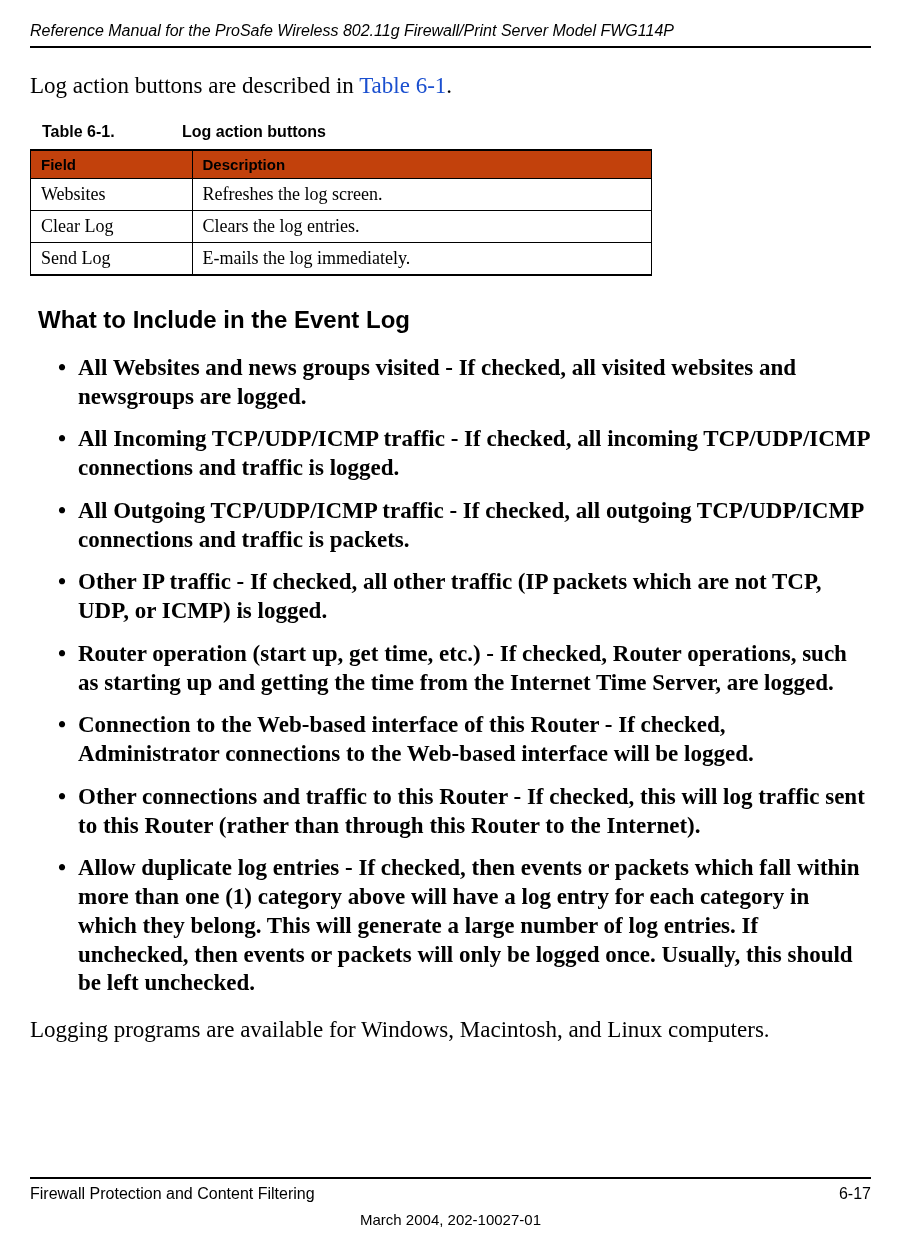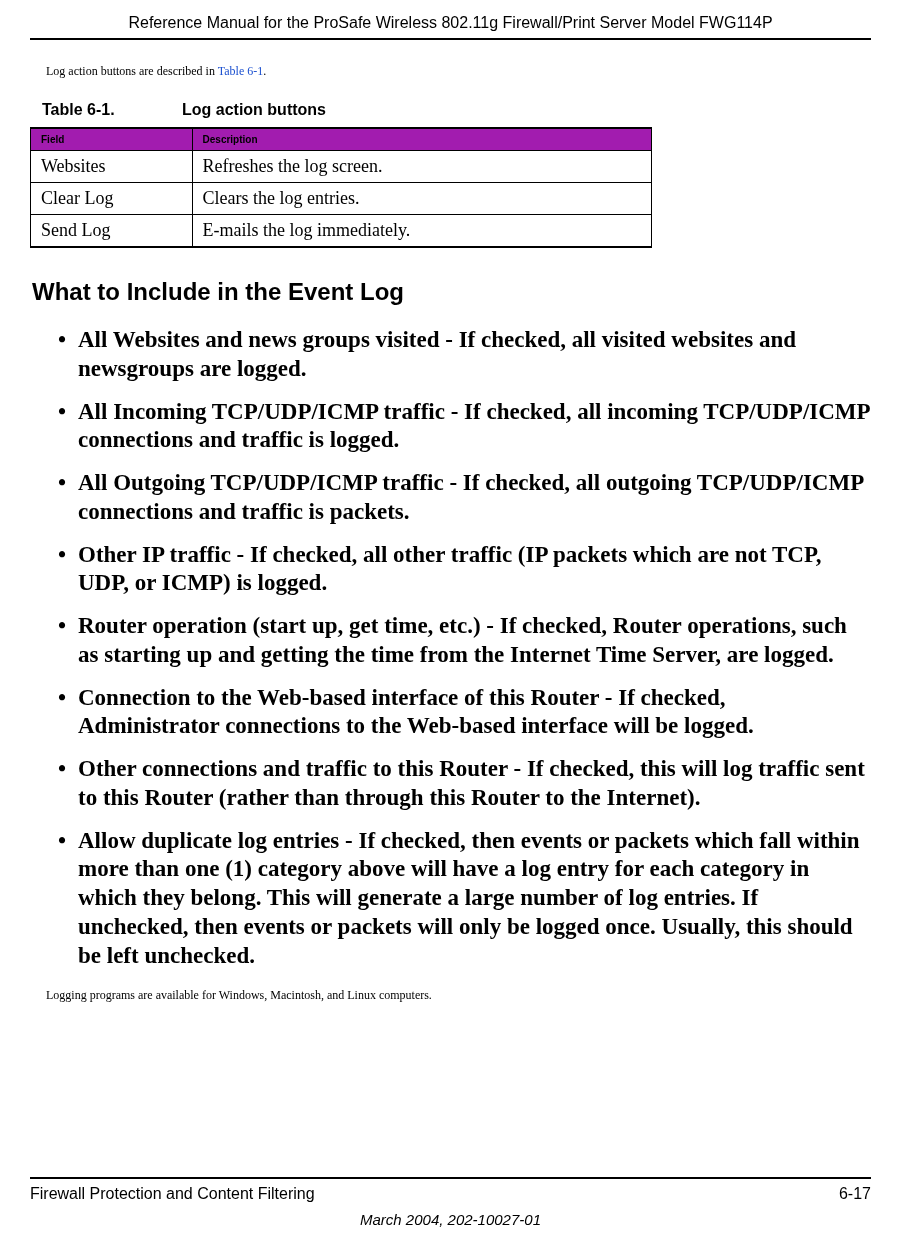--- a/index.html
+++ b/index.html
@@ -12,34 +12,35 @@
     height: 1246px;
     box-sizing: border-box;
     position: relative;
   }
   .page {
     padding: 0 30px;
     box-sizing: border-box;
   }
   .header-title {
     font-family: Arial, Helvetica, sans-serif;
+    font-style: italic;
     font-size: 16px;
-    text-align: center;
-    padding-top: 14px;
+    text-align: left;
+    padding-top: 22px;
     padding-bottom: 6px;
   }
   .header-rule {
     border: none;
     border-top: 2px solid #000;
     margin: 0 0 24px 0;
   }
   .body-text {
-    font-size: 12px;
+    font-size: 23px;
     line-height: 1.25;
-    margin: 0 0 18px 16px;
+    margin: 0 0 18px 0;
   }
   .table-ref {
     color: #1a4fcf;
   }
   .table-caption {
     font-family: Arial, Helvetica, sans-serif;
     font-weight: bold;
     font-size: 16px;
     margin: 22px 0 8px 12px;
   }
@@ -51,33 +52,33 @@
   }
   table.log-table th, table.log-table td {
     border: 1px solid #000;
     padding: 5px 10px;
     text-align: left;
     vertical-align: middle;
   }
   table.log-table th {
     font-family: Arial, Helvetica, sans-serif;
     font-weight: bold;
-    font-size: 10px;
-    background: #a21caf;
+    font-size: 15px;
+    background: #c2410c;
   }
   table.log-table td {
     font-size: 18px;
   }
   table.log-table { border-top: 2.5px solid #000; border-bottom: 2.5px solid #000; }
   table.log-table thead tr th { border-top: 2.5px solid #000; }
   h2.section-heading {
     font-family: Arial, Helvetica, sans-serif;
     font-weight: bold;
     font-size: 24px;
-    margin: 30px 0 20px 2px;
+    margin: 30px 0 20px 8px;
   }
   ul.bullets {
     list-style: none;
     padding: 0;
     margin: 0 0 18px 0;
   }
   ul.bullets li {
     font-size: 23px;
     line-height: 1.25;
     padding-left: 34px;
@@ -106,21 +107,20 @@
   .footer-line {
     display: flex;
     justify-content: space-between;
     font-family: Arial, Helvetica, sans-serif;
     font-size: 16px;
     gap: 40px;
   }
   .footer-date {
     text-align: center;
     font-family: Arial, Helvetica, sans-serif;
-    font-style: italic;
     font-size: 15px;
     margin-top: 8px;
   }
 </style>
 </head>
 <body>
 
 <div class="page">
   <div class="header-title">Reference Manual for the ProSafe Wireless 802.11g  Firewall/Print Server Model FWG114P</div>
   <hr class="header-rule">

